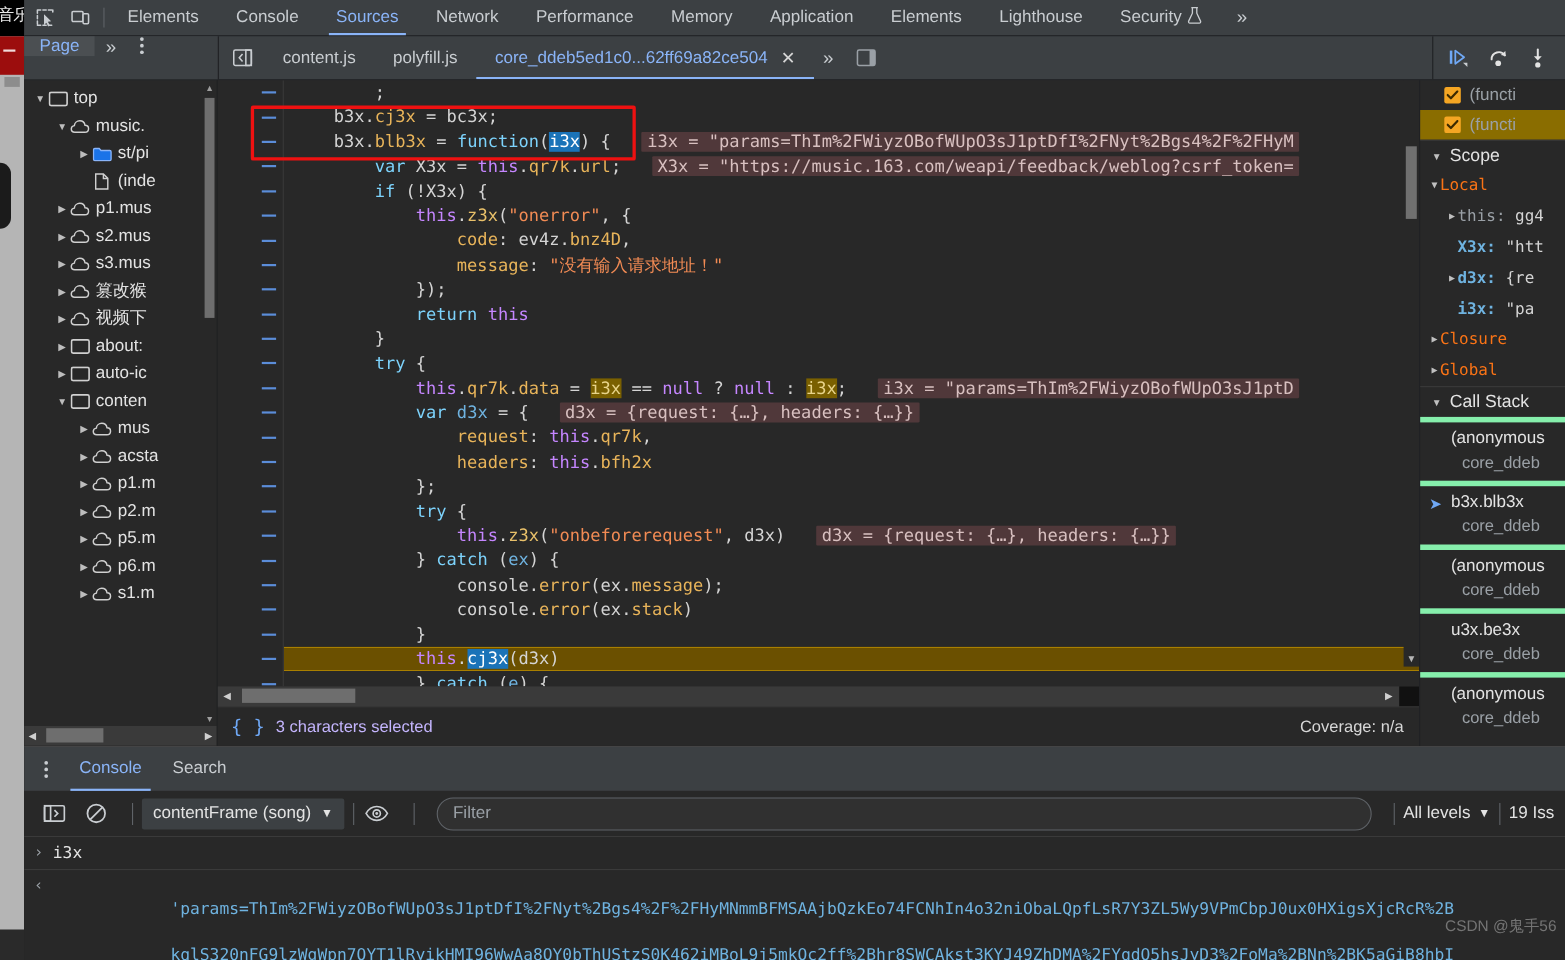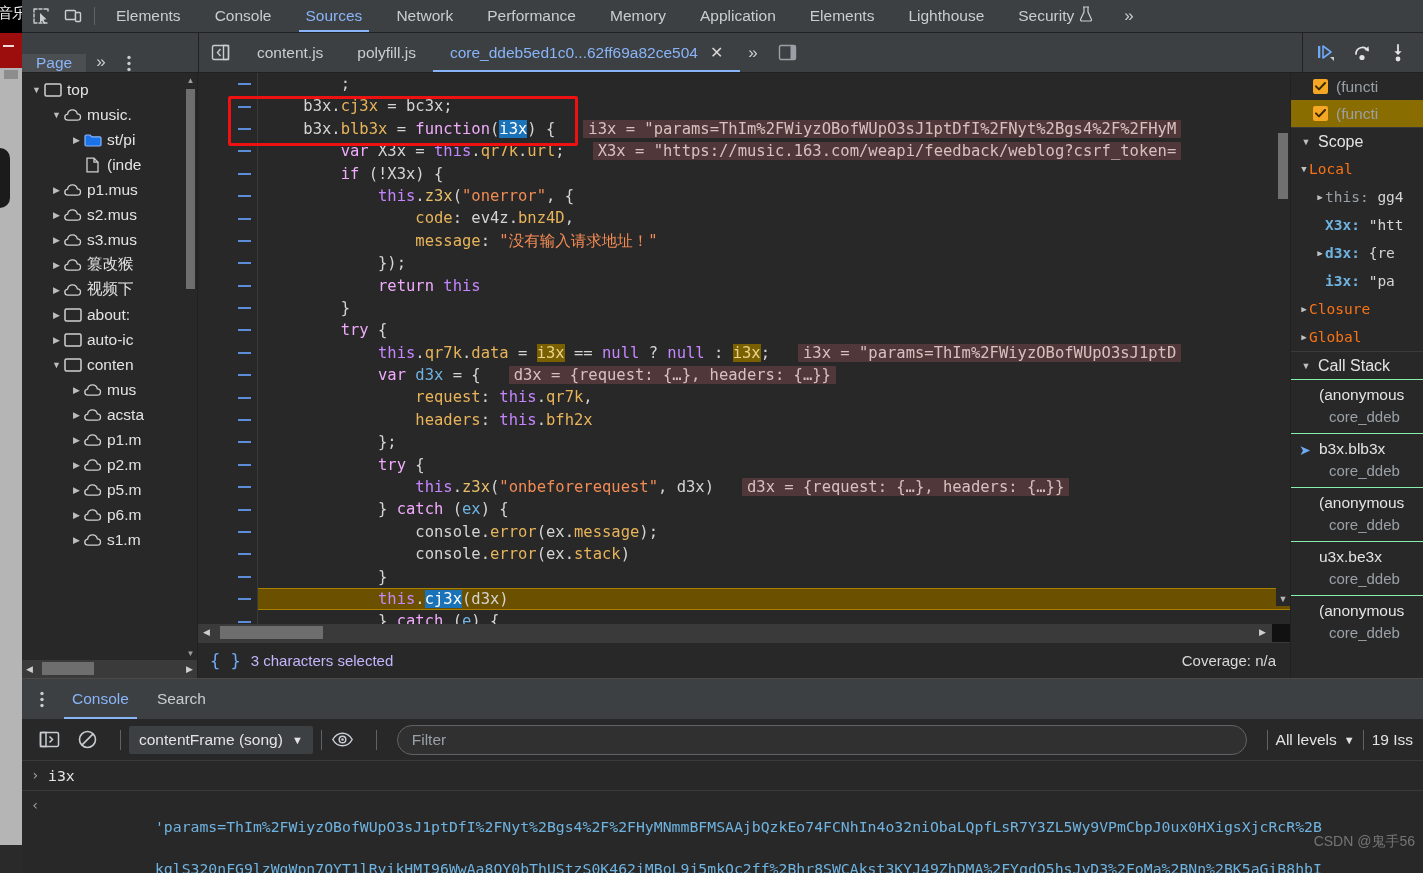--- a/index.html
+++ b/index.html
@@ -31,21 +31,21 @@
   .tb-sep { width: 1px; height: 18px; background: #5f6368; align-self: center; margin: 0 4px; }
   .mtabs { display: flex; align-items: stretch; }
   .mtab { padding: 0 17px; display: flex; align-items: center; font-size: 15.5px; color: #c9cdd1; cursor: pointer; white-space: nowrap; position: relative; }
   .mtab.active { color: #8ab4f8; }
   .mtab.active::after { content: ""; position: absolute; left: 10px; right: 10px; bottom: 0; height: 2px; background: #8ab4f8; }
   .mtab .flask { margin-left: 5px; }
   .mtab-more { padding: 0 14px; display: flex; align-items: center; color: #c9cdd1; font-size: 17px; cursor: pointer; }
 
   
   .subbar { height: 40px; background: #3c4043; display: flex; align-items: stretch; flex: 0 0 40px; border-bottom: 1px solid #202124; }
-  .nav-head { width: 176px; display: flex; align-items: flex-end; background: #3c4043; }
+  .nav-head { width: 176px; display: flex; align-items: flex-start; background: #3c4043; }
   .nav-tab { padding: 0 14px; display: flex; align-items: center; font-size: 15.5px; color: #8ab4f8; background: #4b4f52; cursor: pointer; position: relative; }
   .nav-more { padding: 0 10px; display: flex; align-items: center; color: #c9cdd1; font-size: 17px; cursor: pointer; }
   .nav-dots { padding: 0 11px; display: flex; align-items: center; color: #c9cdd1; cursor: pointer; }
   .subsep { width: 1px; background: #202124; }
   .filetabs { flex: 1; display: flex; align-items: stretch; overflow: hidden; }
   .ft-collapse { padding: 0 10px 0 12px; display: flex; align-items: center; cursor: pointer; }
   .ftab { padding: 0 17px; display: flex; align-items: center; font-size: 15.5px; color: #c9cdd1; cursor: pointer; white-space: nowrap; position: relative; }
   .ftab.active { color: #8ab4f8; }
   .ftab.active::after { content: ""; position: absolute; left: 0; right: 0; bottom: 0; height: 2px; background: #8ab4f8; }
   .ftab .xclose { margin-left: 12px; font-size: 16px; color: #d6d6d6; }
@@ -77,21 +77,21 @@
   .editorwrap { flex: 1; min-width: 0; display: flex; flex-direction: column; background: #282828; position: relative; }
   .editorarea { flex: 1; position: relative; overflow: hidden; background: #282828; display: flex; }
   .gutter { width: 60px; flex: 0 0 60px; background: #282828; position: relative; border-right: 1px solid #3a3a3a; }
   .gline { height: 22.4px; display: flex; align-items: center; justify-content: flex-end; padding-right: 6px; }
   .gdash { width: 13px; height: 2px; background: #5b8dd9; }
   .codecol { flex: 1; position: relative; overflow: hidden; }
   .codelines { position: absolute; left: 0; top: 0; right: 0; font-family: "DejaVu Sans Mono", monospace; font-size: 15.5px; line-height: 22.4px; white-space: pre; }
   .cline { height: 22.4px; padding-left: 8px; position: relative; }
   .cline.exec { background: #6b5000; }
   .cline.exec-border { box-shadow: inset 0 1px 0 #a97f00, inset 0 -1px 0 #a97f00; }
-  .kw   { color: #f0abfc; }
+  .kw   { color: #7dd3fc; }
   .fn2  { color: #e8c06a; }
   .id   { color: #d4d4d4; }
   .prop { color: #e8b45a; }
   .str  { color: #f28b54; }
   .pun  { color: #d4d4d4; }
   .var  { color: #6fb3e0; }
   .this { color: #c586ff; }
   .nullv{ color: #c586ff; }
   .sel  { background: #1a73b8; color: #fff; }
   .sel2 { background: #7a6000; color: #e8d48a; }
@@ -120,21 +120,21 @@
   .bp-item.sel { background: #8a6d00; }
   .cbx { width: 15px; height: 15px; background: #f5a623; border-radius: 2px; display: flex; align-items: center; justify-content: center; flex: 0 0 15px; }
   .cbx svg { display: block; }
   .sect-head { display: flex; align-items: center; height: 28px; gap: 7px; padding-left: 10px; color: #e3e3e3; font-size: 16px; cursor: pointer; border-top: 1px solid #3a3a3a; }
   .caret { color: #c0c0c0; font-size: 9px; width: 10px; text-align: center; flex: 0 0 10px; }
   .scope-row { display: flex; align-items: center; height: 28px; white-space: nowrap; font-family: "DejaVu Sans Mono", monospace; font-size: 14.5px; cursor: pointer; }
   .sc-name { color: #f97316; }
   .sc-key { color: #6fb3e0; font-weight: bold; }
   .sc-key-dim { color: #9aa0a6; }
   .sc-val { color: #d4d4d4; }
-  .cs-item { border-top: 1px solid #86efac; padding: 4px 0 5px 0; cursor: pointer; position: relative; }
+  .cs-item { border-top: 5px solid #86efac; padding: 4px 0 5px 0; cursor: pointer; position: relative; }
   .cs-name { color: #e3e3e3; font-size: 15.5px; padding-left: 28px; white-space: nowrap; line-height: 22px; }
   .cs-file { color: #9aa0a6; font-size: 15px; padding-left: 38px; white-space: nowrap; line-height: 22px; }
   .cs-arrow { position: absolute; left: 8px; top: 8px; color: #6fa8f5; font-size: 14px; }
 
   
   .drawer { flex: 0 0 195px; height: 195px; background: #282828; border-top: 1px solid #4a4a4a; display: flex; flex-direction: column; }
   .drawer-tabs { height: 40px; flex: 0 0 40px; background: #3c4043; display: flex; align-items: stretch; }
   .dr-dots { padding: 0 14px 0 18px; display: flex; align-items: center; cursor: pointer; }
   .dr-tab { padding: 0 14px; display: flex; align-items: center; font-size: 15.5px; color: #c9cdd1; cursor: pointer; position: relative; }
   .dr-tab.active { color: #8ab4f8; }

